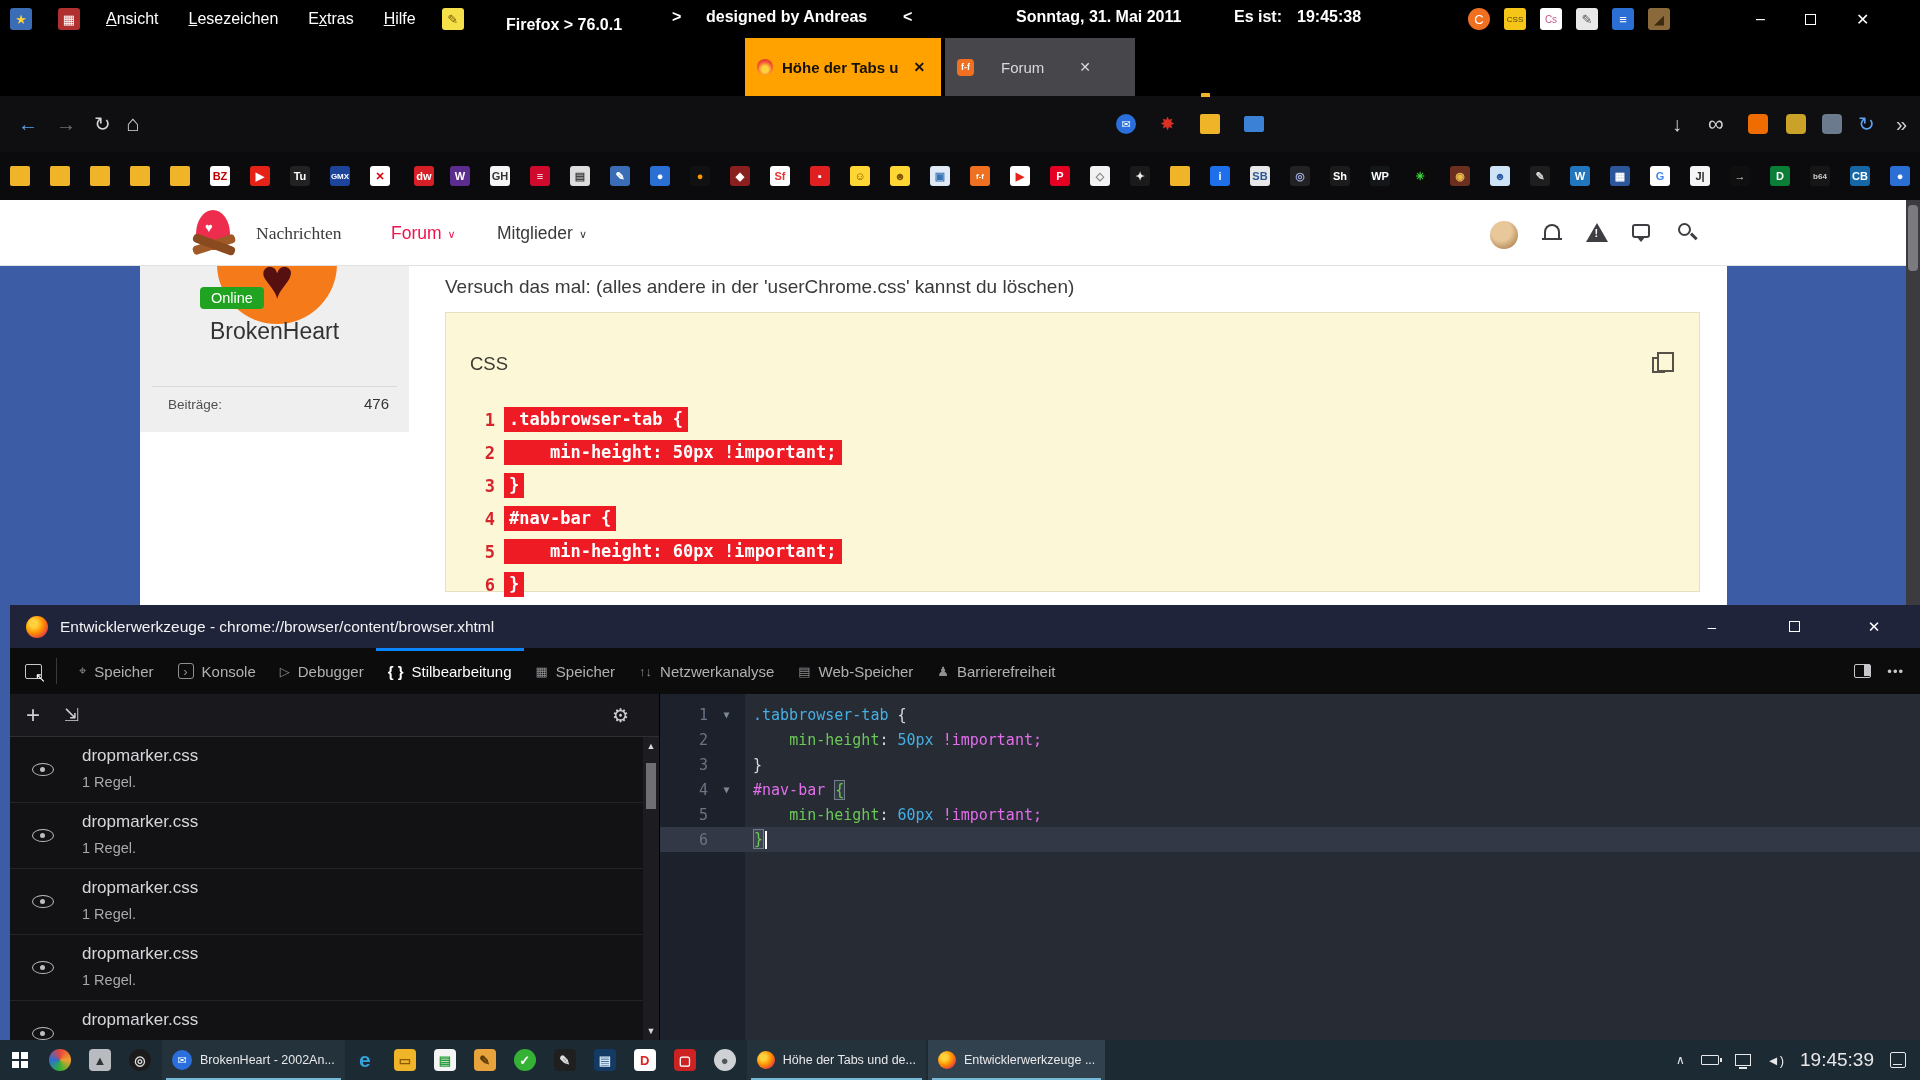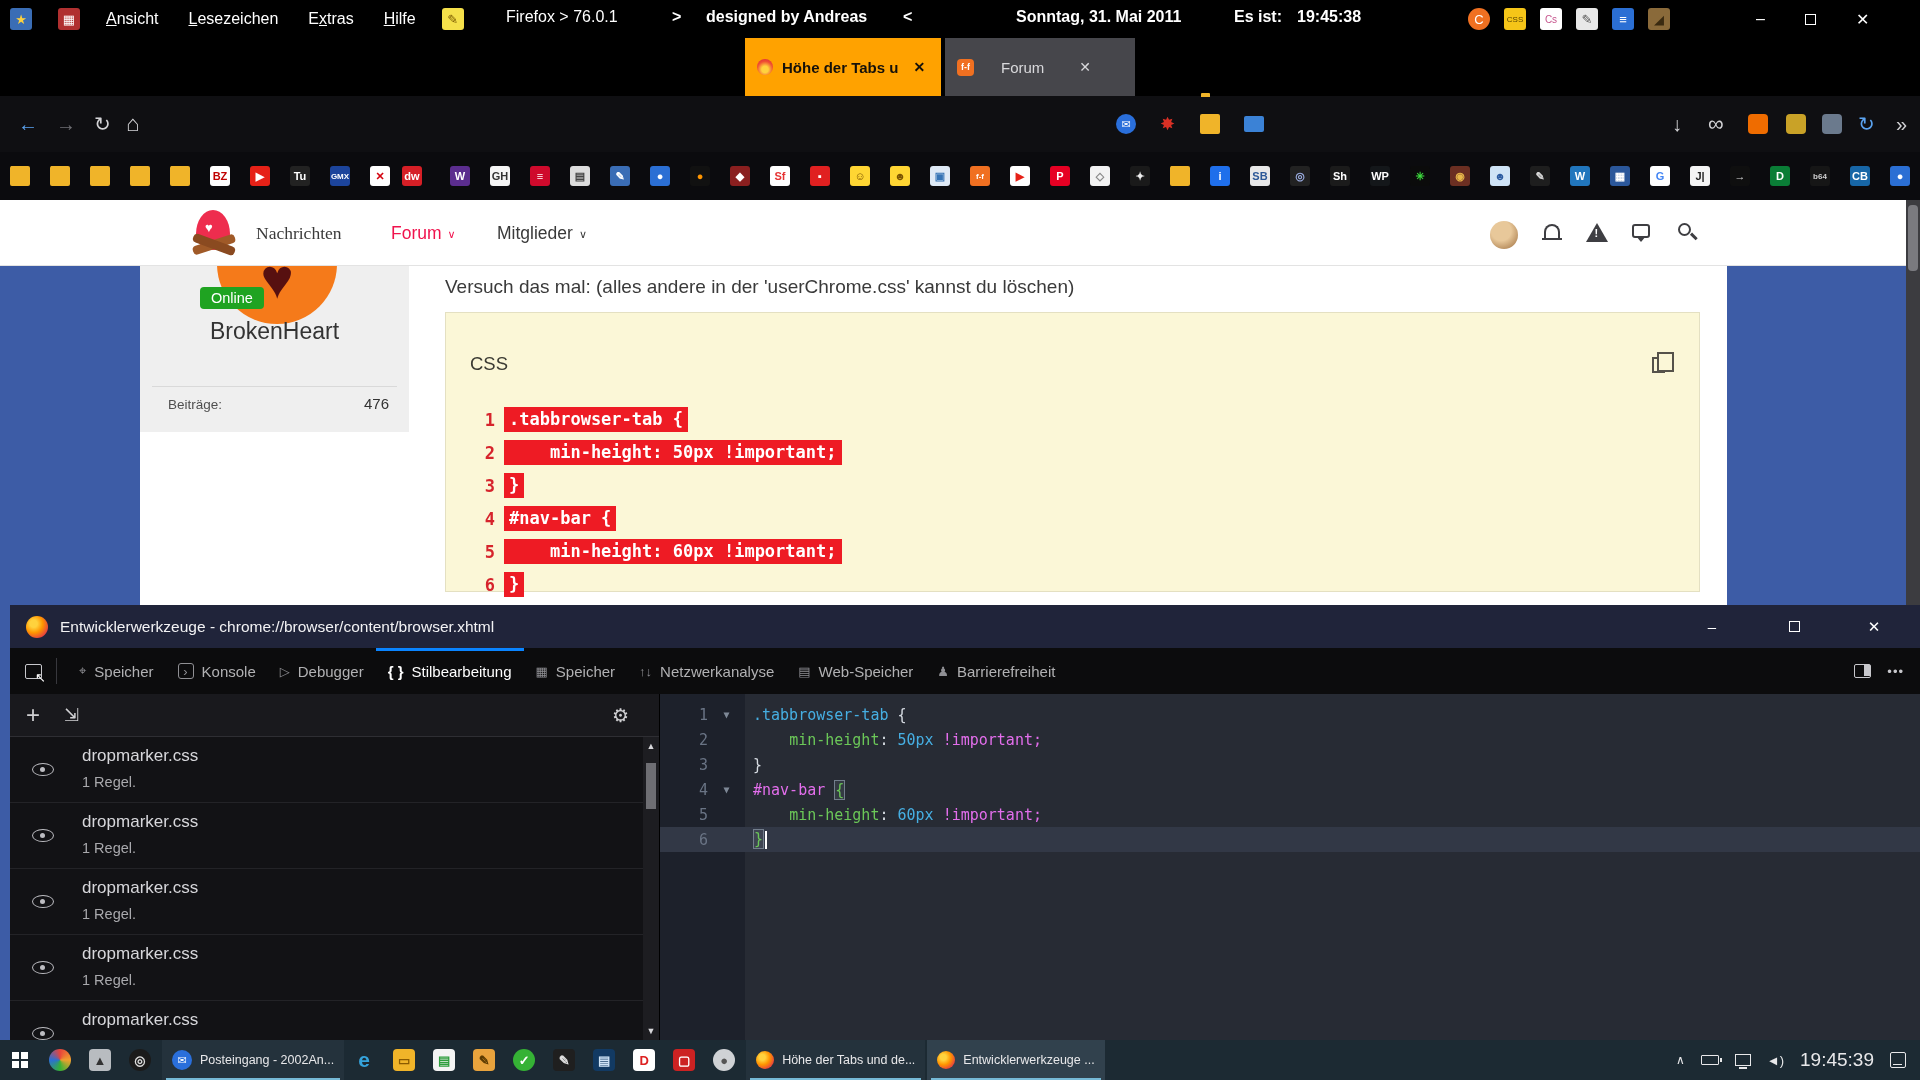--- a/index.html
+++ b/index.html
@@ -165,21 +165,21 @@
         </span>
       <span class="mb-ico" style="background:#b03030;color:#fff">▦</span>
       <span id="menu-items" style="display:flex;gap:30px">
           <span class="mi"><u>A</u>nsicht</span>
           <span class="mi"><u>L</u>esezeichen</span>
           <span class="mi">E<u>x</u>tras</span>
           <span class="mi"><u>H</u>ilfe</span>
         </span>
       <span class="mb-ico" style="background:#f5e04a;color:#7a5a00">✎</span>
     </div>
-    <span class="abs" style="left:506px;top:8px;font-weight:normal">Firefox &gt; 76.0.1</span>
+    <span class="abs" style="left:506px;top:16px;font-weight:bold">Firefox &gt; 76.0.1</span>
     <span class="abs" style="left:672px;top:8px;font-weight:bold">&gt;</span>
     <span class="abs" style="left:706px;top:8px;font-weight:bold">designed by Andreas</span>
     <span class="abs" style="left:903px;top:8px;font-weight:bold">&lt;</span>
     <span class="abs" style="left:1016px;top:8px;font-weight:bold">Sonntag, 31. Mai 2011</span>
     <span class="abs" style="left:1234px;top:8px;font-weight:bold">Es ist:</span>
     <span class="abs" style="left:1297px;top:8px;font-weight:bold">19:45:38</span>
     <div id="menu-right-icons" class="abs">
       <span class="mb-ico" style="background:#f07021;color:#fff;border-radius:50%">C</span>
       <span class="mb-ico" style="background:#f5c518;color:#5a4500;font-size:8px">CSS</span>
       <span class="mb-ico" style="background:#fff;color:#c6538c;font-size:10px">Cs</span>
@@ -254,21 +254,21 @@
   <span class="bm folder" style="left: 10px;"></span>
       <span class="bm folder" style="left: 50px;"></span>
       <span class="bm folder" style="left: 90px;"></span>
       <span class="bm folder" style="left: 130px;"></span>
       <span class="bm folder" style="left: 170px;"></span>
       <span class="bm" style="left: 210px; background: rgb(255, 255, 255); color: rgb(192, 0, 0);">BZ</span>
       <span class="bm" style="left: 250px; background: rgb(230, 33, 23); color: rgb(255, 255, 255);">▶</span>
       <span class="bm" style="left: 290px; background: rgb(34, 34, 34); color: rgb(255, 255, 255);">Tu</span>
       <span class="bm" style="left: 330px; background: rgb(28, 68, 155); color: rgb(255, 255, 255); font-size: 8px;">GMX</span>
       <span class="bm" style="left: 370px; background: rgb(255, 255, 255); color: rgb(212, 5, 17);">✕</span>
-      <span class="bm" style="left: 402px; background: rgb(214, 31, 38); color: rgb(255, 255, 255);">dw</span>
+      <span class="bm" style="left: 414px; background: rgb(214, 31, 38); color: rgb(255, 255, 255);">dw</span>
       <span class="bm" style="left: 450px; background: rgb(91, 45, 142); color: rgb(255, 255, 255);">W</span>
       <span class="bm" style="left: 490px; background: rgb(246, 246, 246); color: rgb(51, 51, 51);">GH</span>
       <span class="bm" style="left: 530px; background: rgb(207, 10, 44); color: rgb(255, 255, 255);">≡</span>
       <span class="bm" style="left: 570px; background: rgb(221, 221, 221); color: rgb(68, 68, 68);">▤</span>
       <span class="bm" style="left: 610px; background: rgb(58, 109, 181); color: rgb(255, 255, 255);">✎</span>
       <span class="bm" style="left: 650px; background: rgb(43, 111, 212); color: rgb(255, 255, 255);">●</span>
       <span class="bm" style="left: 690px; background: rgb(17, 17, 17); color: rgb(255, 149, 0);">●</span>
       <span class="bm" style="left: 730px; background: rgb(138, 31, 31); color: rgb(255, 255, 255);">◆</span>
       <span class="bm" style="left: 770px; background: rgb(255, 255, 255); color: rgb(230, 51, 51);">Sf</span>
       <span class="bm" style="left: 810px; background: rgb(224, 32, 32); color: rgb(255, 255, 255);">▪</span>
@@ -525,21 +525,21 @@
           <span class="tb-g circle multi"></span>
         </div>
         <div class="tb-item tb-app">
           <span class="tb-g" style="background: rgb(184, 188, 192); color: rgb(51, 51, 51);">▲</span>
         </div>
         <div class="tb-item tb-app">
           <span class="tb-g circle" style="background: rgb(27, 27, 27); color: rgb(221, 221, 221);">◎</span>
         </div>
         <div class="tb-item tb-win">
           <span class="tbird">✉</span>
-          <span class="t">Posteingang - 2002An...</span>
+          <span class="t">BrokenHeart - 2002An...</span>
           <span class="tb-ind"></span>
         </div>
         <div class="tb-item tb-app">
           <span class="tb-g" style="background: transparent; color: rgb(53, 163, 220); font-size: 21px;">e</span>
         </div>
         <div class="tb-item tb-app">
           <span class="tb-g" style="background: rgb(240, 180, 41); color: rgb(138, 90, 0);">▭</span>
         </div>
         <div class="tb-item tb-app">
           <span class="tb-g" style="background: rgb(244, 244, 244); color: rgb(46, 158, 62);">▤</span>

